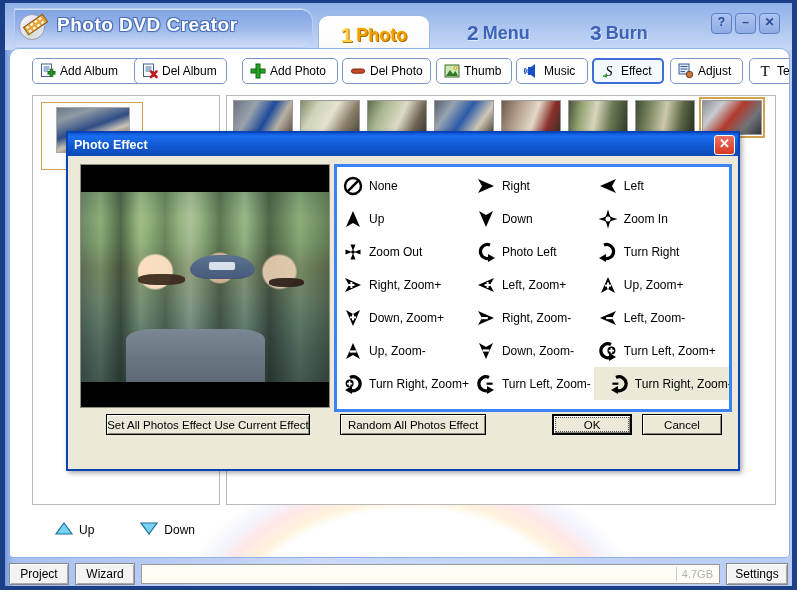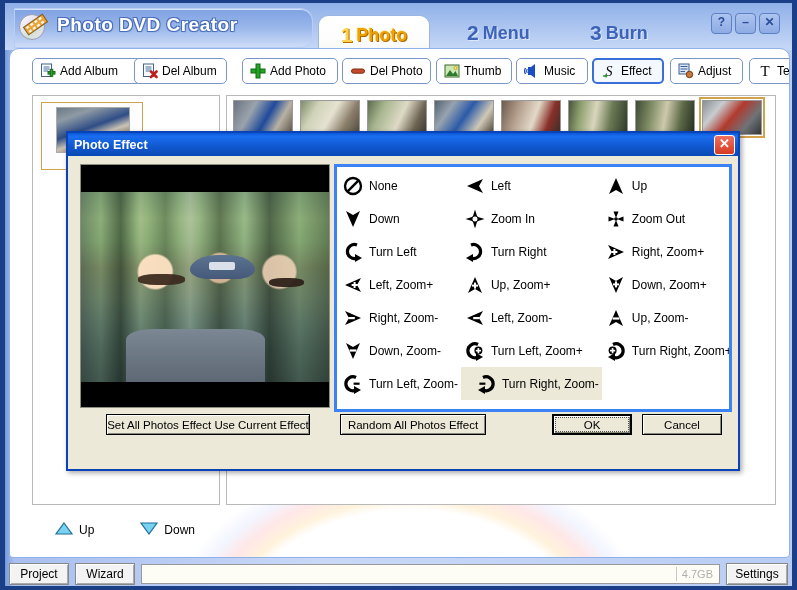--- a/index.html
+++ b/index.html
@@ -507,20 +507,28 @@
           <div class="effcell">
             <span class="glyph">
               <svg width="20" height="20" viewBox="0 0 20 20">
                   <circle cx="10" cy="10" r="8" fill="none" stroke="#000" stroke-width="2.4"></circle>
                   <line x1="4.4" y1="15.6" x2="15.6" y2="4.4" stroke="#000" stroke-width="2.4"></line>
                 </svg>
             </span>
             <span class="lbl">None</span>
           </div>
 
+          <div class="effcell">
+            <span class="glyph">
+              <svg width="20" height="20" viewBox="0 0 20 20">
+                  <path d="M2 3 L18 10 L2 17 L6 10 Z" fill="#000"></path>
+                </svg>
+            </span>
+            <span class="lbl">Right</span>
+          </div>
 
           <div class="effcell">
             <span class="glyph">
               <svg width="20" height="20" viewBox="0 0 20 20">
                   <path d="M18 3 L2 10 L18 17 L14 10 Z" fill="#000"></path>
                 </svg>
             </span>
             <span class="lbl">Left</span>
           </div>
 
@@ -567,21 +575,21 @@
             <span class="lbl">Zoom Out</span>
           </div>
 
           <div class="effcell">
             <span class="glyph">
               <svg width="20" height="20" viewBox="0 0 20 20">
                 <path d="M14 3 A7 7 0 1 0 14 16" fill="none" stroke="#000" stroke-width="3.2" stroke-linecap="butt"></path>
                 <path d="M12 12 L19 16 L12 20 Z" fill="#000"></path>
               </svg>
             </span>
-            <span class="lbl">Turn Left</span>
+            <span class="lbl">Photo Left</span>
           </div>
 
           <div class="effcell">
             <span class="glyph">
               <svg width="20" height="20" viewBox="0 0 20 20">
                 <path d="M6 3 A7 7 0 1 1 6 16" fill="none" stroke="#000" stroke-width="3.2" stroke-linecap="butt"></path>
                 <path d="M8 12 L1 16 L8 20 Z" fill="#000"></path>
               </svg>
             </span>
             <span class="lbl">Turn Right</span>

